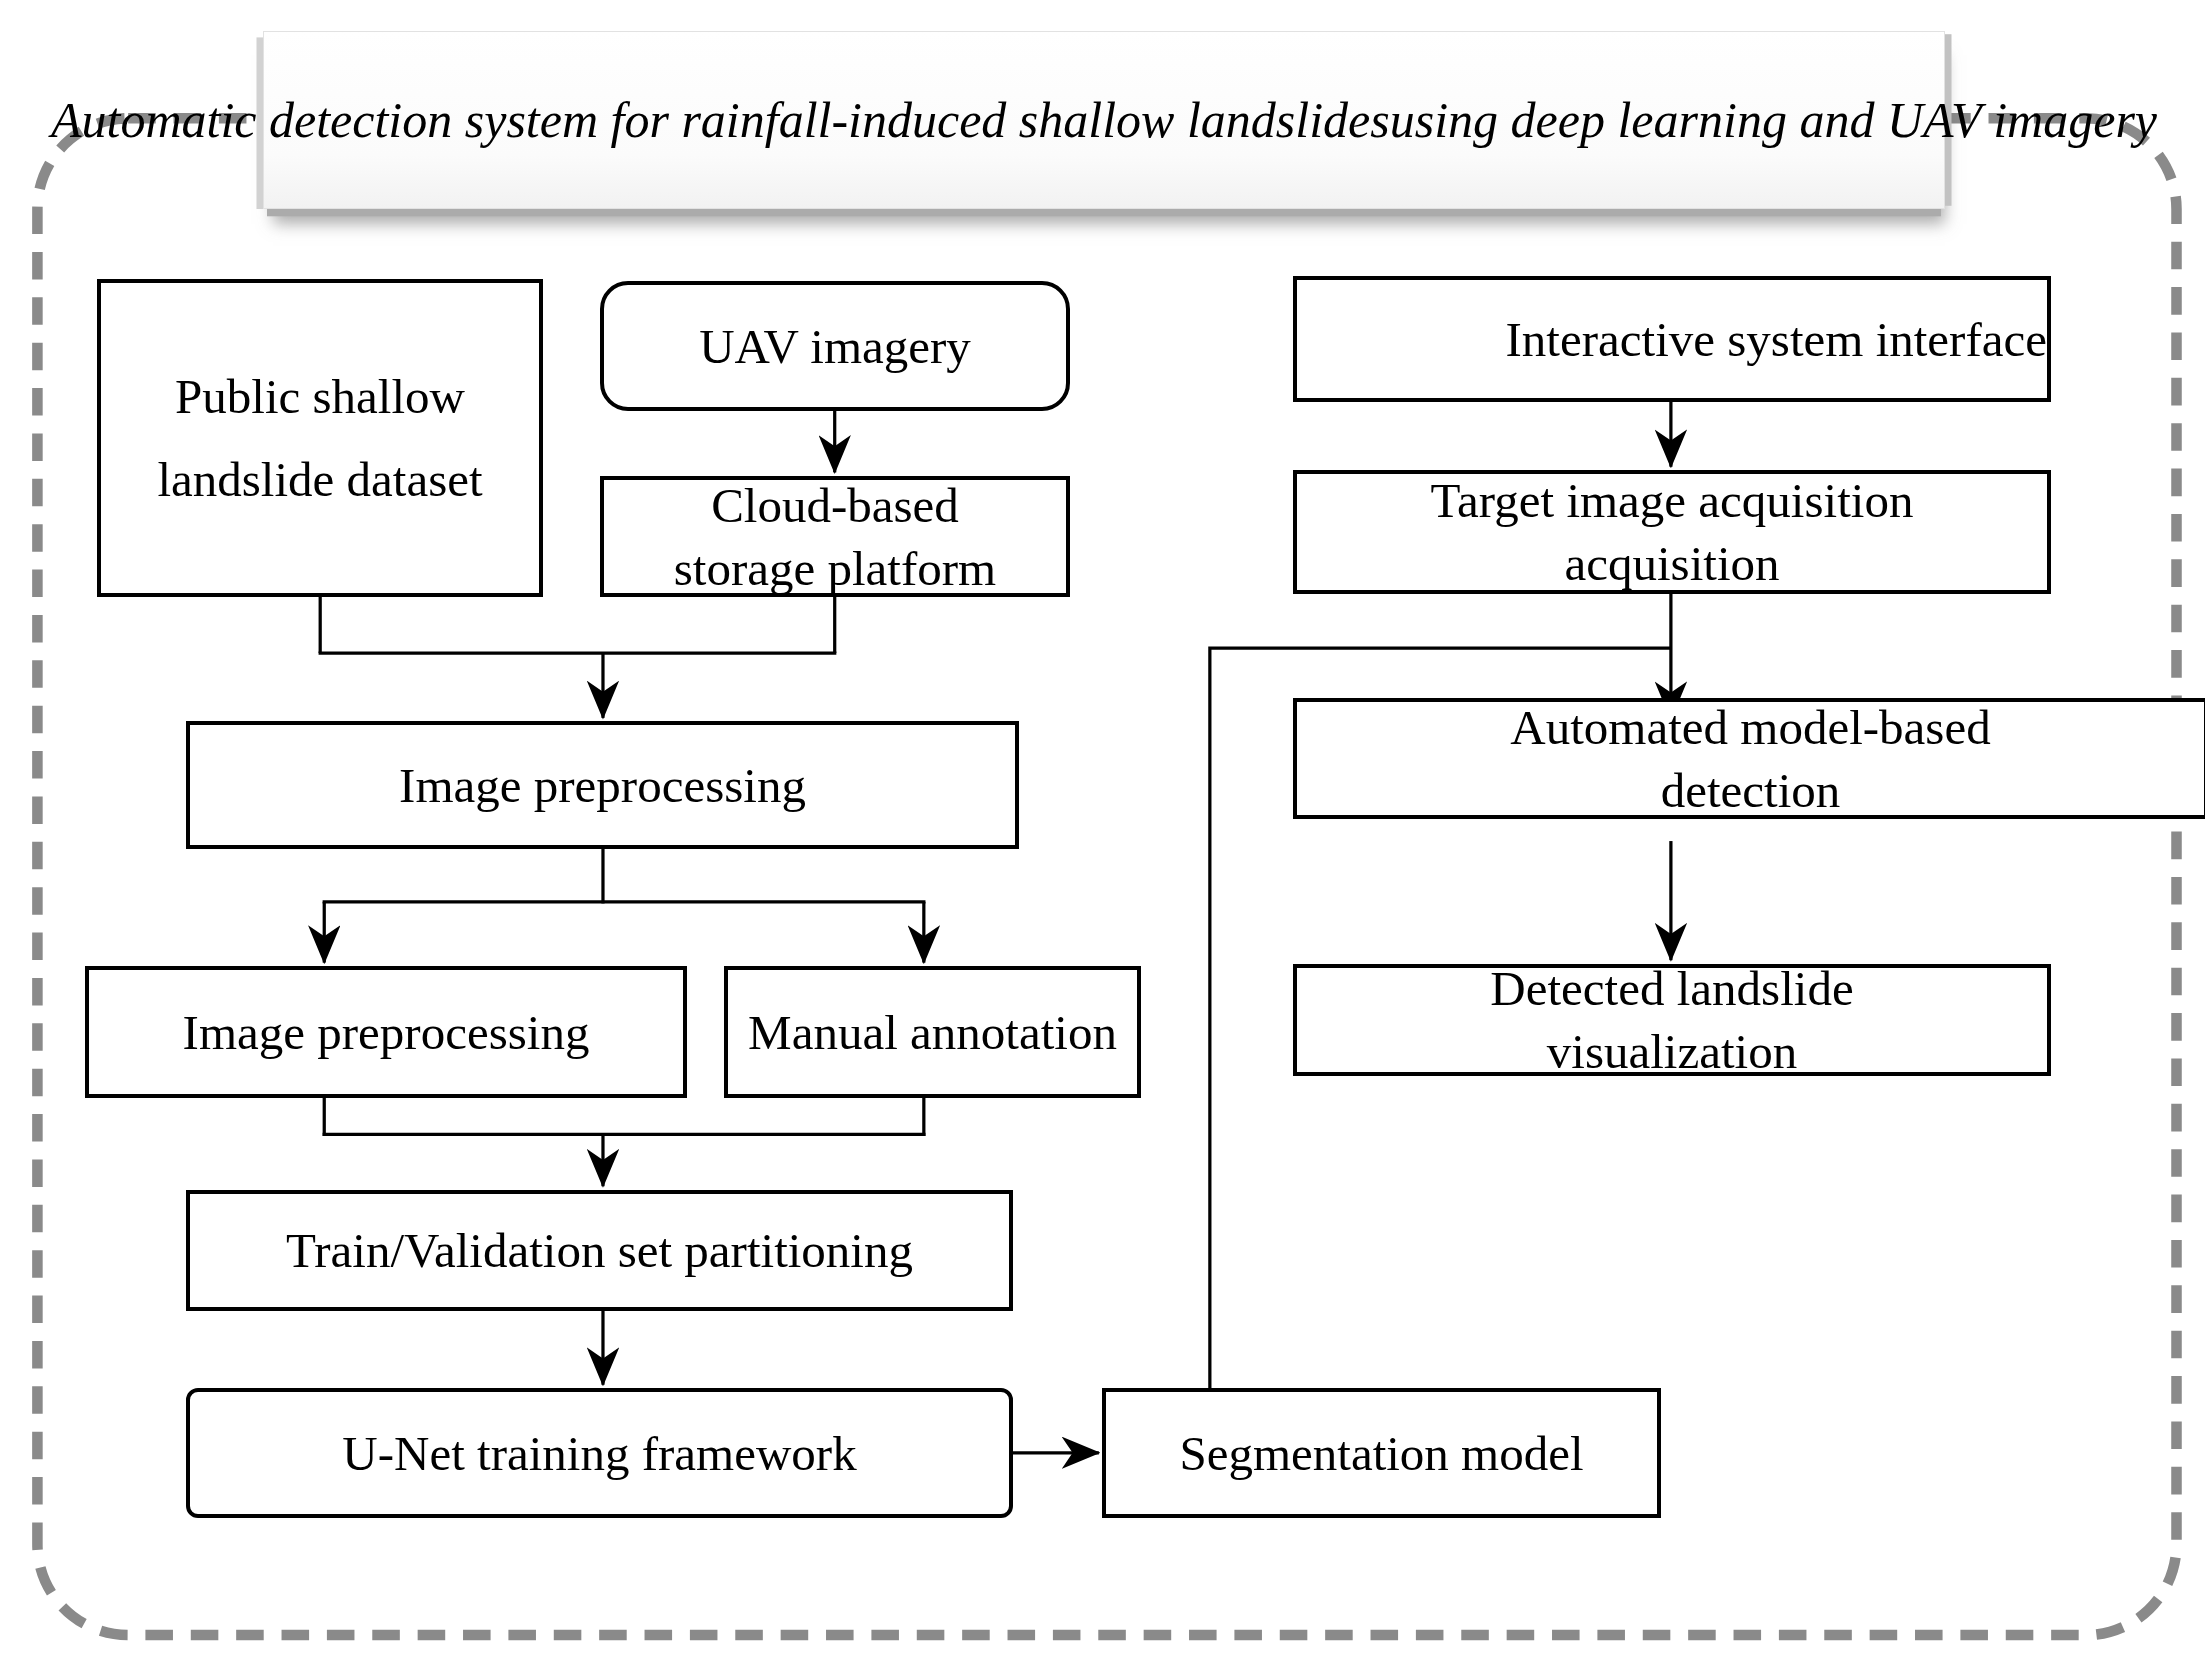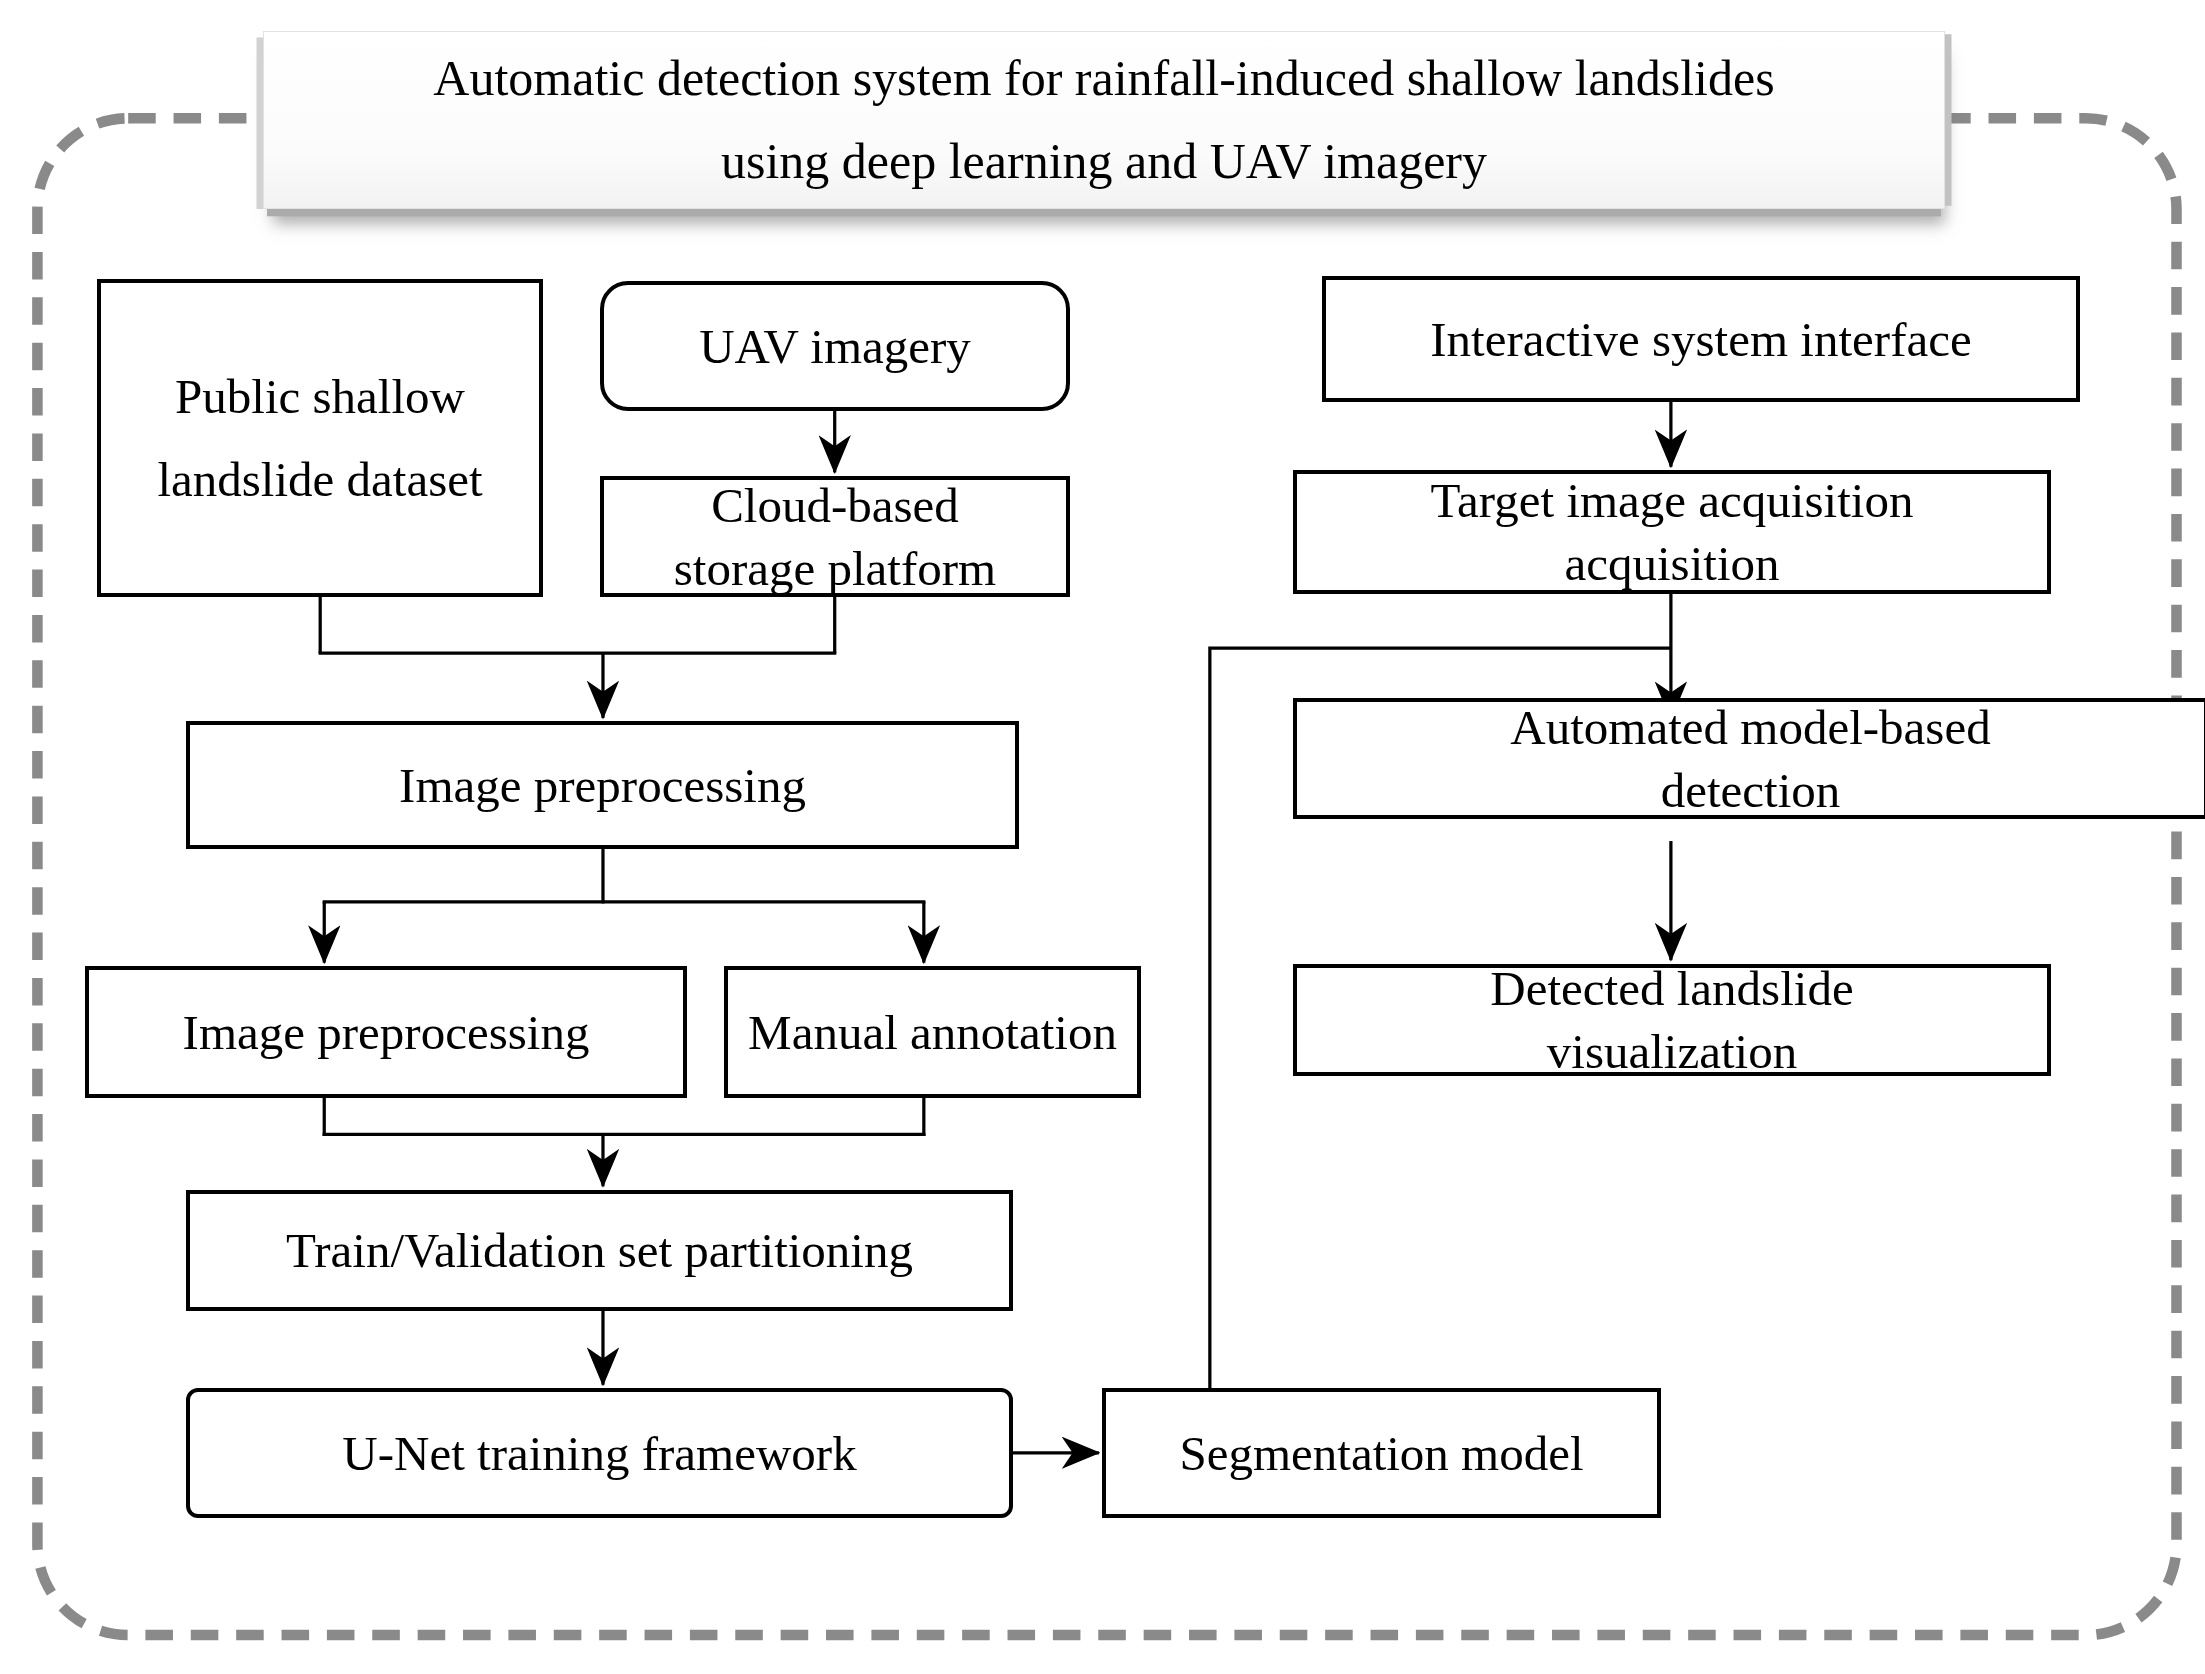--- a/index.html
+++ b/index.html
@@ -42,25 +42,26 @@
     left:263px;top:31px;width:1682px;height:178px;
     box-sizing:border-box;
     background:linear-gradient(180deg,#ffffff 0%,#fbfbfb 70%,#f2f2f2 100%);
     border:1.6px solid #e2e2e2;
     box-shadow:
       9.7px 0 0 -3.2px #c2c2c2,
       -9.7px 3.2px 0 -3.2px #d2d2d2,
       0 11.3px 0 -4px #ababab,
       4.9px 19.5px 14.6px -4.9px rgba(110,110,110,0.55);
     display:flex;
-    flex-direction:column;
+    flex-direction:row;
     justify-content:center;
     align-items:center;
     z-index:3;
     text-align:center;
+    font-style:italic;
   }
   .title-box .line{
     font-size:50px;
     line-height:83px;
     white-space:nowrap;
   }
 </style>
 </head>
 <body>
 
@@ -141,21 +142,21 @@
   </div>
 
   <div class="node" style="left:186px;top:1388px;width:827px;height:130px;border-radius:12px;">
     <div class="line">U-Net training framework</div>
   </div>
 
   <div class="node" style="left:1102px;top:1388px;width:559px;height:130px;">
     <div class="line">Segmentation model</div>
   </div>
 
-  <div class="node" style="left:1322px;top:276px;width:758px;height:126px;">
+  <div class="node" style="left:1293px;top:276px;width:758px;height:126px;align-items:flex-end;">
     <div class="line">Interactive system interface</div>
   </div>
 
   <div class="node" style="left:1293px;top:470px;width:758px;height:124px;">
     <div class="line">Target image acquisition</div>
     <div class="line">acquisition</div>
   </div>
 
   <div class="node" style="left:1293px;top:698px;width:915px;height:121px;">
     <div class="line">Automated model-based</div>

